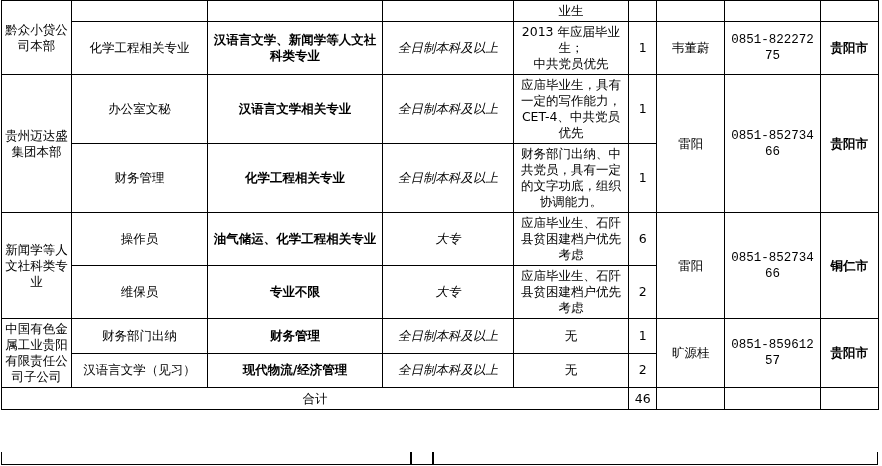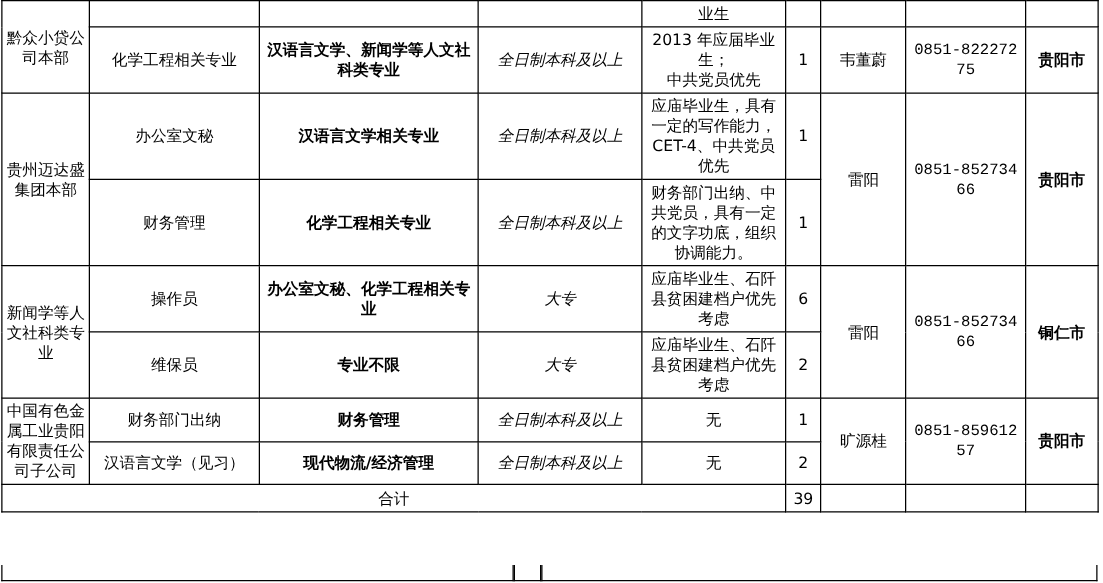--- a/index.html
+++ b/index.html
@@ -117,21 +117,21 @@
       <td class="cw-post">财务管理</td>
       <td class="cw-major">化学工程相关专业</td>
       <td class="cw-edu">全日制本科及以上</td>
       <td class="cw-other small">财务部门出纳、中共党员，具有一定的文字功底，组织协调能力。</td>
       <td class="cw-num">1</td>
     </tr>
 
     <tr style="height:52px">
       <td class="cw-unit" rowspan="2">新闻学等人文社科类专业</td>
       <td class="cw-post">操作员</td>
-      <td class="cw-major">办公室文秘、化学工程相关专业</td>
+      <td class="cw-major">油气储运、化学工程相关专业</td>
       <td class="cw-edu">大专</td>
       <td class="cw-other small">应庙毕业生、石阡县贫困建档户优先考虑</td>
       <td class="cw-num">6</td>
       <td class="cw-contact" rowspan="2">雷阳</td>
       <td class="cw-phone" rowspan="2">0851-85273466</td>
       <td class="cw-place" rowspan="2">铜仁市</td>
     </tr>
 
     <tr style="height:44px">
       <td class="cw-post">维保员</td>
@@ -156,21 +156,21 @@
     <tr style="height:26px">
       <td class="cw-post">汉语言文学（见习）</td>
       <td class="cw-major">现代物流/经济管理</td>
       <td class="cw-edu">全日制本科及以上</td>
       <td class="cw-other">无</td>
       <td class="cw-num">2</td>
     </tr>
 
     <tr style="height:22px">
       <td class="total-label" colspan="5">合计</td>
-      <td class="cw-num">39</td>
+      <td class="cw-num">46</td>
       <td class="cw-contact"></td>
       <td class="cw-phone"></td>
       <td class="cw-place"></td>
     </tr>
   </tbody>
     </table>
 
   <div class="bottombar">
     <div class="seg" style="left:1px;width:410px;"></div>
     <div class="seg" style="left:411px;width:22px;"></div>

